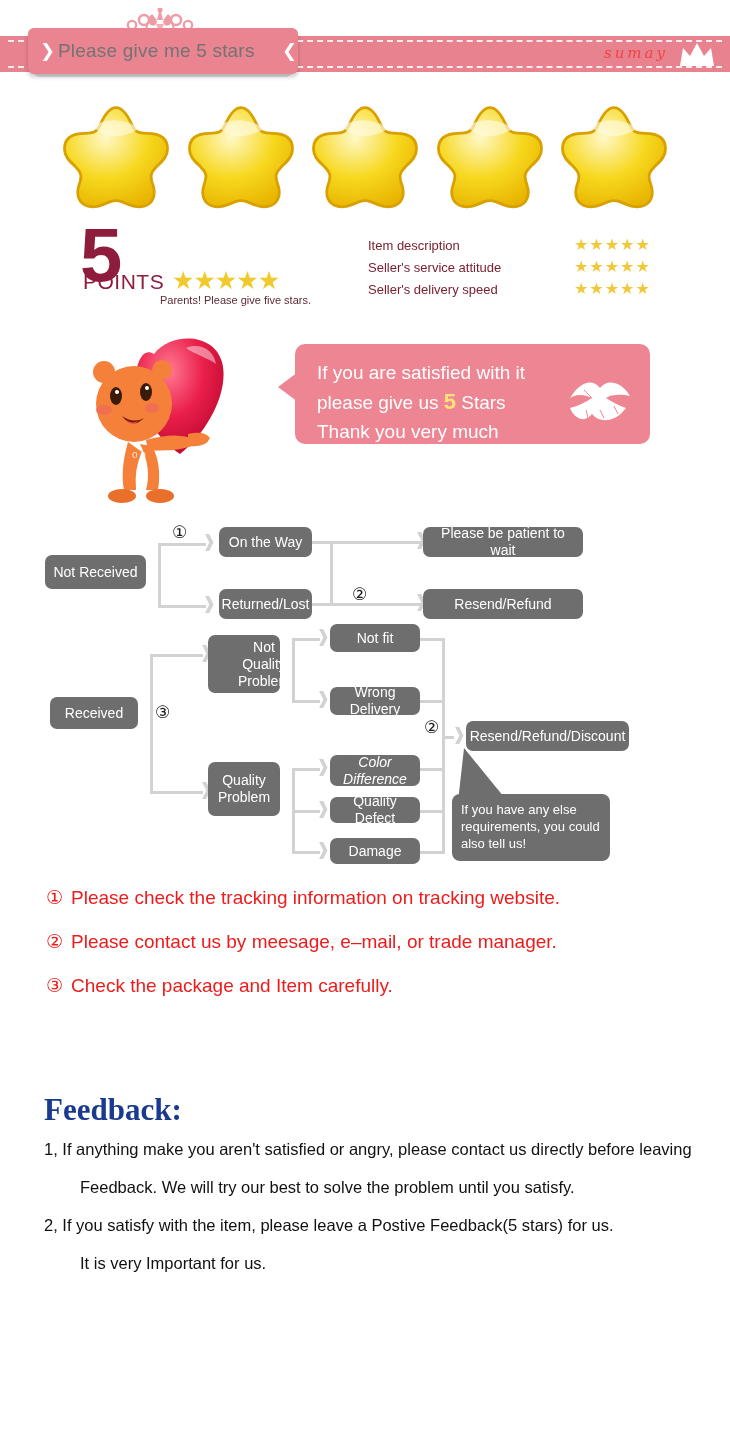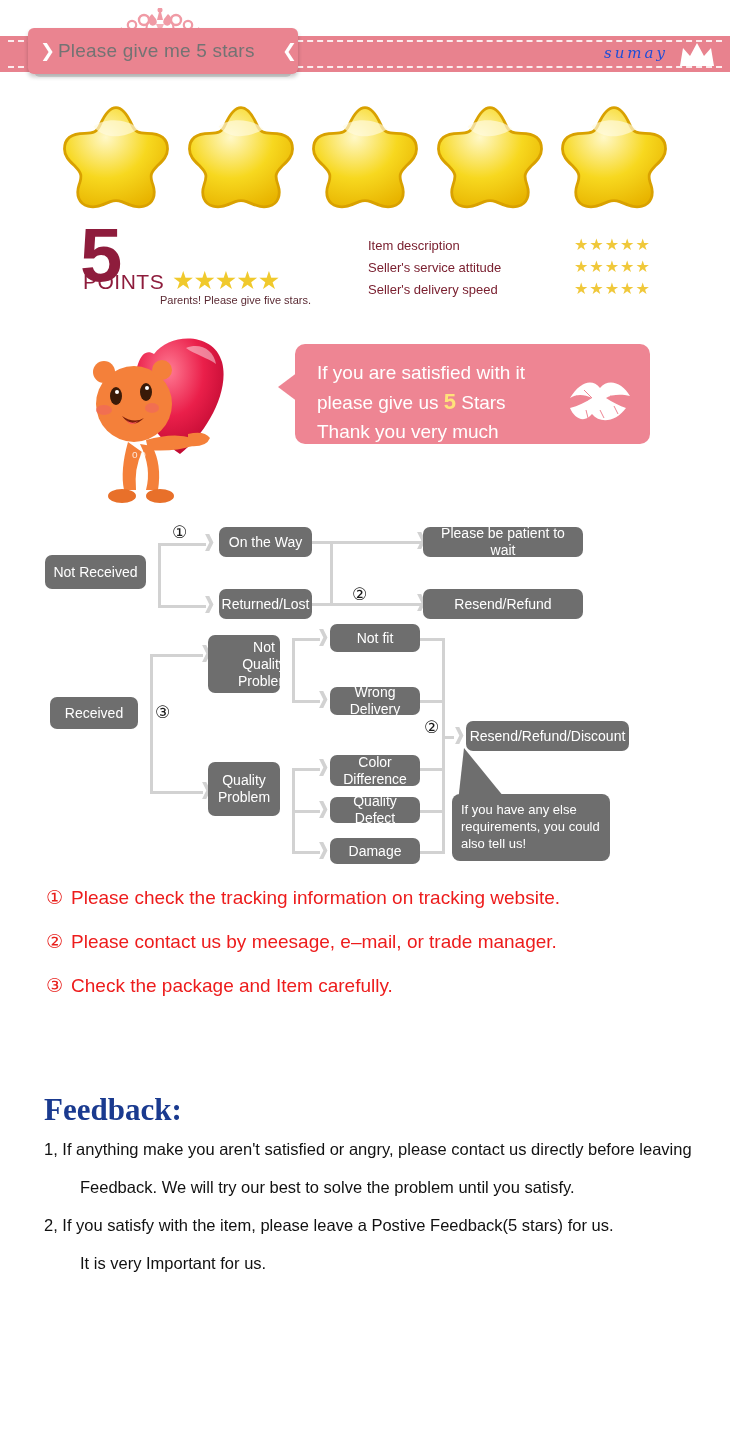--- a/index.html
+++ b/index.html
@@ -18,21 +18,21 @@
   .banner-plate{position:absolute;left:28px;top:28px;width:270px;height:46px;
      background:#ea8490;border-radius:6px;
      box-shadow:0 3px 4px rgba(0,0,0,.22);z-index:3;}
   .banner-plate-shadow{position:absolute;left:34px;top:70px;width:258px;height:7px;
      background:rgba(0,0,0,.12);border-radius:0 0 6px 6px;z-index:2;}
   .banner-title{position:absolute;left:58px;top:40px;z-index:4;color:#737373;
      font-size:19px;letter-spacing:.2px;white-space:nowrap;}
   .ribbon-mark{position:absolute;z-index:4;color:#fff;font-size:18px;line-height:1;top:42px;}
   .ribbon-left{left:40px;}
   .ribbon-right{left:282px;}
-  .brand{position:absolute;right:62px;top:44px;z-index:4;color:#1d4ed8;
+  .brand{position:absolute;right:62px;top:44px;z-index:4;color:#ef4444;
      font-family:"DejaVu Serif",serif;font-style:italic;font-size:15px;letter-spacing:3px;}
   .brand-crown{position:absolute;right:14px;top:40px;z-index:4;width:38px;height:28px;}
 
   
   #stars-row{position:absolute;left:60px;top:102px;width:610px;height:112px;
      display:flex;justify-content:space-between;align-items:center;}
   .big-star{width:112px;height:108px;}
 
   
   #points-block{position:absolute;left:80px;top:222px;width:260px;height:90px;}
@@ -275,21 +275,21 @@
   <div class="fbox" style="left:330px;top:175px;width:90px;height:28px;">Wrong Delivery</div>
 
   <div class="fline v" style="left:292px;top:256px;height:83px;"></div>
   <div class="fline h" style="left:292px;top:256px;width:28px;"></div>
   <div class="fline h" style="left:292px;top:298px;width:28px;"></div>
   <div class="fline h" style="left:292px;top:339px;width:28px;"></div>
   <div class="farrow" style="left:316px;top:250px;">❱❱</div>
   <div class="farrow" style="left:316px;top:292px;">❱❱</div>
   <div class="farrow" style="left:316px;top:333px;">❱❱</div>
 
-  <div class="fbox" style="left:330px;top:243px;width:90px;height:31px;">Color Difference</div>
+  <div class="fbox" style="left:330px;top:243px;width:90px;height:31px;font-style:italic;">Color Difference</div>
   <div class="fbox" style="left:330px;top:285px;width:90px;height:26px;">Quality Defect</div>
   <div class="fbox" style="left:330px;top:326px;width:90px;height:26px;">Damage</div>
 
   <div class="fline v" style="left:442px;top:126px;height:213px;"></div>
   <div class="fline h" style="left:420px;top:126px;width:25px;"></div>
   <div class="fline h" style="left:420px;top:188px;width:25px;"></div>
   <div class="fline h" style="left:420px;top:256px;width:25px;"></div>
   <div class="fline h" style="left:420px;top:298px;width:25px;"></div>
   <div class="fline h" style="left:420px;top:339px;width:25px;"></div>
   <div class="fline h" style="left:442px;top:224px;width:12px;"></div>

